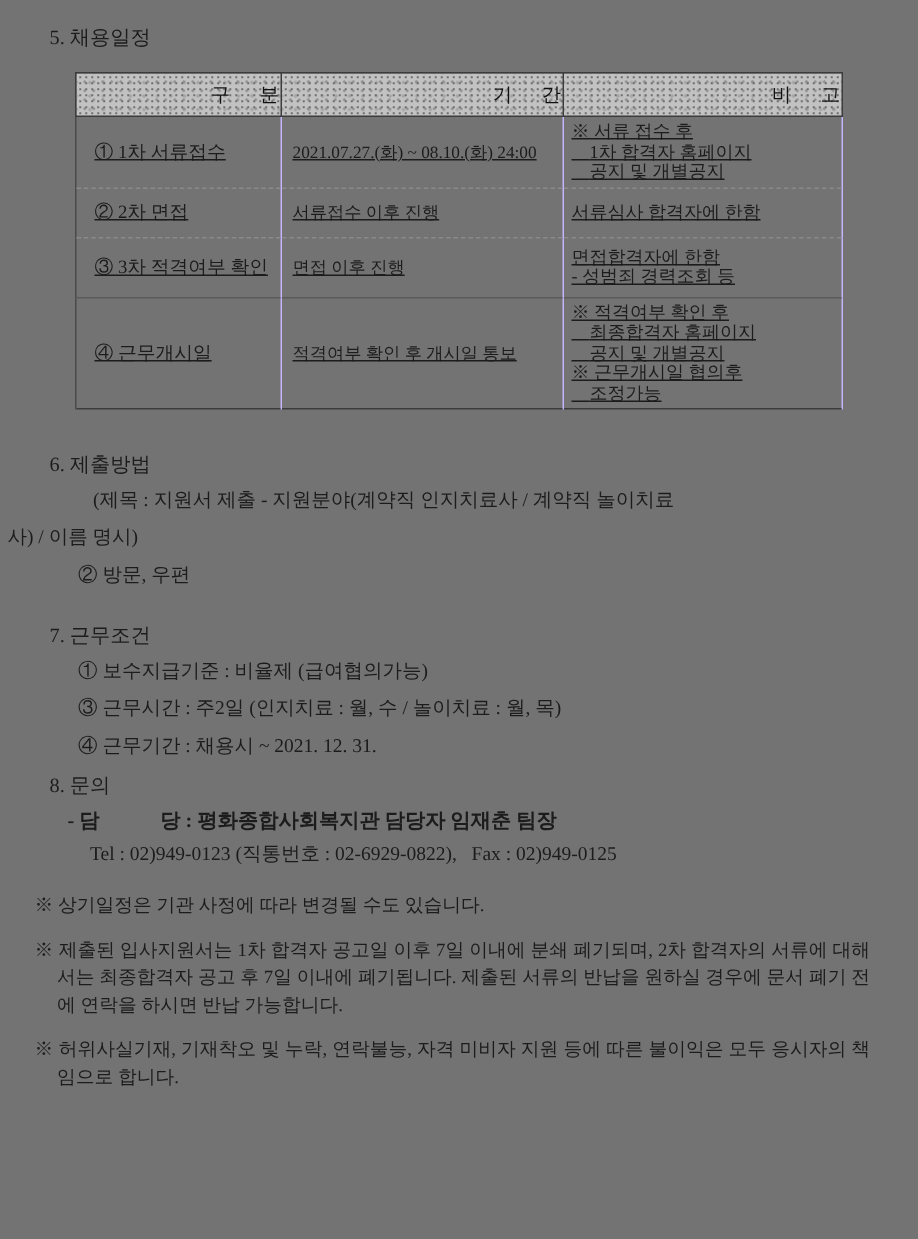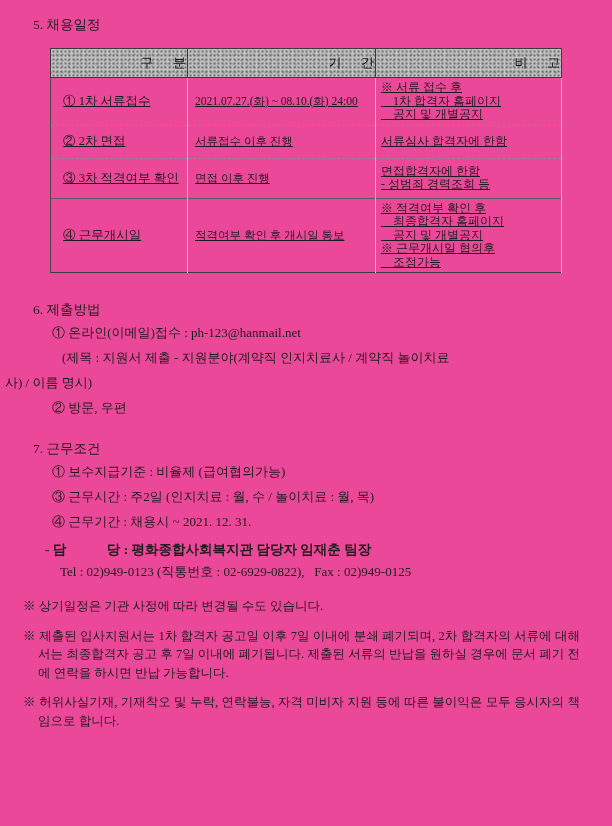--- a/index.html
+++ b/index.html
@@ -1,20 +1,20 @@
 <!DOCTYPE html>
 <html lang="ko"><head>
 <meta charset="utf-8">
 <style>
   html,body { margin:0; padding:0; background:#d9d9d9; }
   .page {
     position:relative;
     width:612px; height:826px;
     margin:0 auto;
-    background:#ec4899;
+    background:#737373;
     color:#1c1c1c;
     font-family:"Liberation Serif","DejaVu Serif",serif;
     box-sizing:border-box;
     padding-top:14px;
     overflow:hidden;
   }
   
   .sec-h {
     font-size:13.5px; font-weight:normal;
     line-height:21px; margin:0 0 0 33px;
@@ -130,34 +130,34 @@
     최종합격자 홈페이지
     공지 및 개별공지
 ※ 근무개시일 협의후
     조정가능</td>
       </tr>
     </tbody>
   </table>
 
   <div class="sec-submission">
     <h2 class="sec-h">6. 제출방법</h2>
-    <div class="item">① 온라인(이메일)접수 : ph-123@hanmail.net</div>
     <div class="subitem">(제목 : 지원서 제출 - 지원분야(계약직 인지치료사 / 계약직 놀이치료
 사) / 이름 명시)</div>
     <div class="item">② 방문, 우편</div>
   </div>
 
   <div class="sec-work">
     <h2 class="sec-h">7. 근무조건</h2>
     <div class="item">① 보수지급기준 : 비율제 (급여협의가능)</div>
     <div class="item">③ 근무시간 : 주2일 (인지치료 : 월, 수 / 놀이치료 : 월, 목)</div>
     <div class="item">④ 근무기간 : 채용시 ~ 2021. 12. 31.</div>
   </div>
 
   <div class="sec-contact">
+    <h2 class="sec-h">8. 문의</h2>
     <div class="contact-person">- 담            당 : 평화종합사회복지관 담당자 임재춘 팀장</div>
     <div class="contact-phone">Tel : 02)949-0123 (직통번호 : 02-6929-0822),   Fax : 02)949-0125</div>
   </div>
 
   <div class="notes">
     <p class="note">※ 상기일정은 기관 사정에 따라 변경될 수도 있습니다.</p>
     <p class="note">※ 제출된 입사지원서는 1차 합격자 공고일 이후 7일 이내에 분쇄 폐기되며, 2차 합격자의 서류에 대해서는 최종합격자 공고 후 7일 이내에 폐기됩니다. 제출된 서류의 반납을 원하실 경우에 문서 폐기 전에 연락을 하시면 반납 가능합니다.</p>
     <p class="note">※ 허위사실기재, 기재착오 및 누락, 연락불능, 자격 미비자 지원 등에 따른 불이익은 모두 응시자의 책임으로 합니다.</p>
   </div>
 

